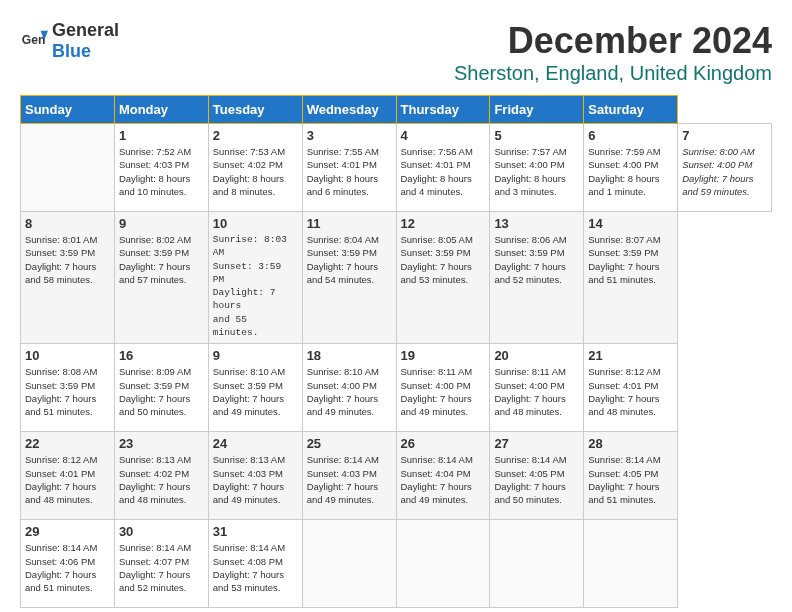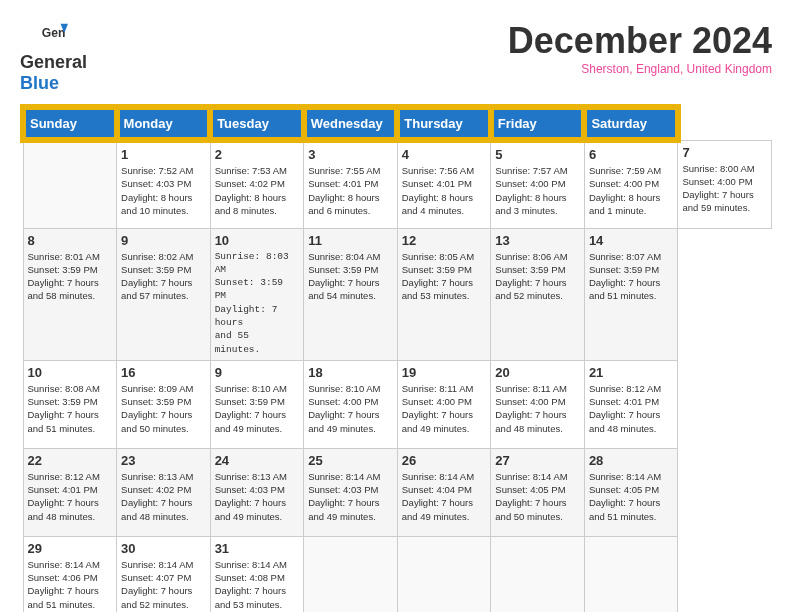--- a/index.html
+++ b/index.html
@@ -13,21 +13,20 @@
     .header-area {
       display: flex;
       justify-content: space-between;
       align-items: flex-start;
       margin-bottom: 10px;
     }
     .logo {
       display: flex;
       align-items: center;
       gap: 4px;
-      flex-direction: column;
     }
     .logo-text-general {
       font-size: 18px;
       font-weight: bold;
       color: #333;
     }
     .logo-text-blue {
       font-size: 18px;
       font-weight: bold;
       color: #2176c7;
@@ -38,36 +37,36 @@
     }
     .title-area {
       text-align: right;
     }
     .month-title {
       font-size: 36px;
       font-weight: bold;
       color: #333;
     }
     .location-title {
-      font-size: 12px;
-      color: #ec4899;
+      font-size: 20px;
+      color: #0f766e;
     }
     table {
       width: 100%;
       border-collapse: collapse;
       table-layout: fixed;
     }
     thead tr th {
       background-color: #2176c7;
       color: white;
       padding: 6px 4px;
       font-size: 13px;
       font-weight: bold;
       text-align: left;
-      border: 6px solid #eab308;
+      border: 1px solid #eab308;
     }
     tbody tr td {
       vertical-align: top;
       padding: 4px 4px;
       font-size: 10px;
       color: #333;
       border: 1px solid #ccc;
       height: 88px;
       background: #fff;
     }
@@ -161,21 +160,21 @@
         </td>
         <td>
           <span class="day-number">6</span>
           <div class="day-info" style="white-space: pre-line;">Sunrise: 7:59 AM
 Sunset: 4:00 PM
 Daylight: 8 hours
 and 1 minute.</div>
         </td>
         <td>
           <span class="day-number">7</span>
-          <div class="day-info" style="white-space: pre-line;">Sunrise: 8:00 AM
+          <div class="day-info" style="white-space: pre-line; font-style: italic;">Sunrise: 8:00 AM
 Sunset: 4:00 PM
 Daylight: 7 hours
 and 59 minutes.</div>
         </td>
       </tr>
       <tr>
         <td>
           <span class="day-number">8</span>
           <div class="day-info" style="white-space: pre-line;">Sunrise: 8:01 AM
 Sunset: 3:59 PM

